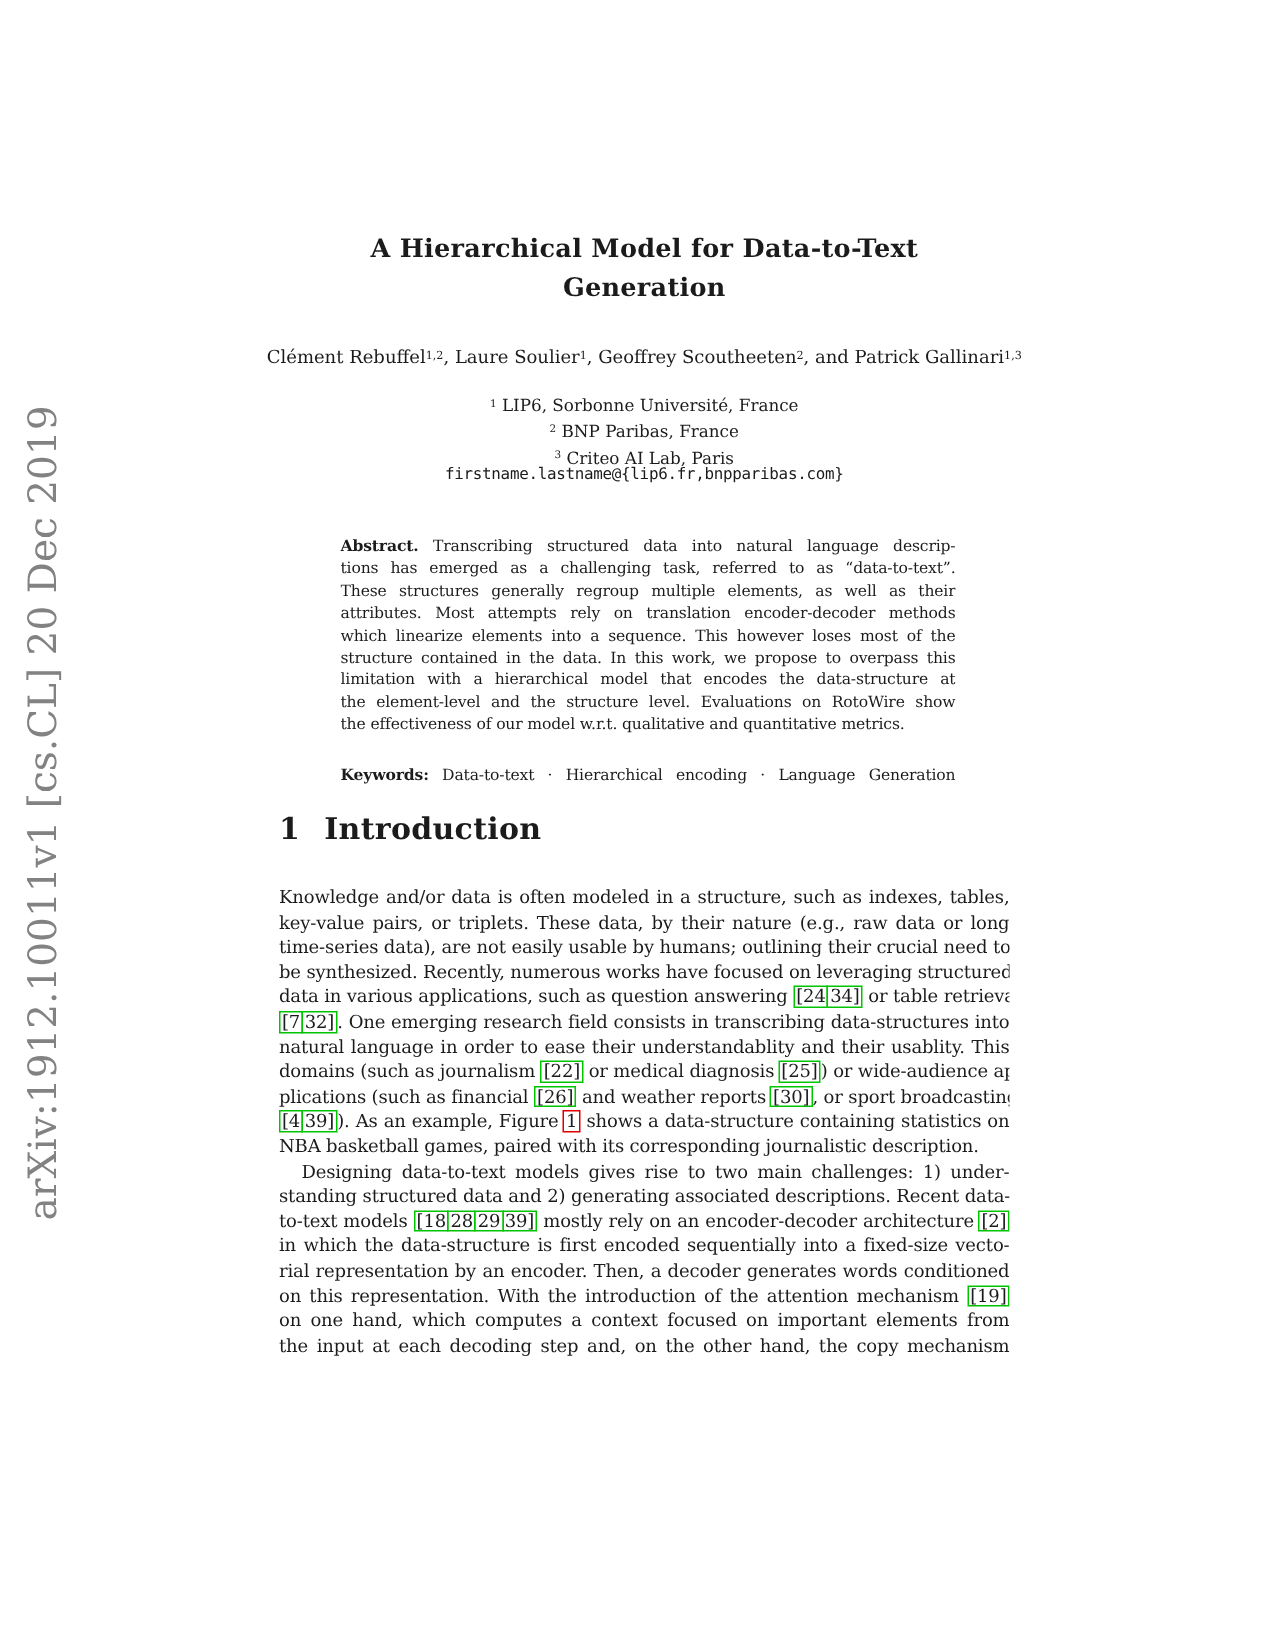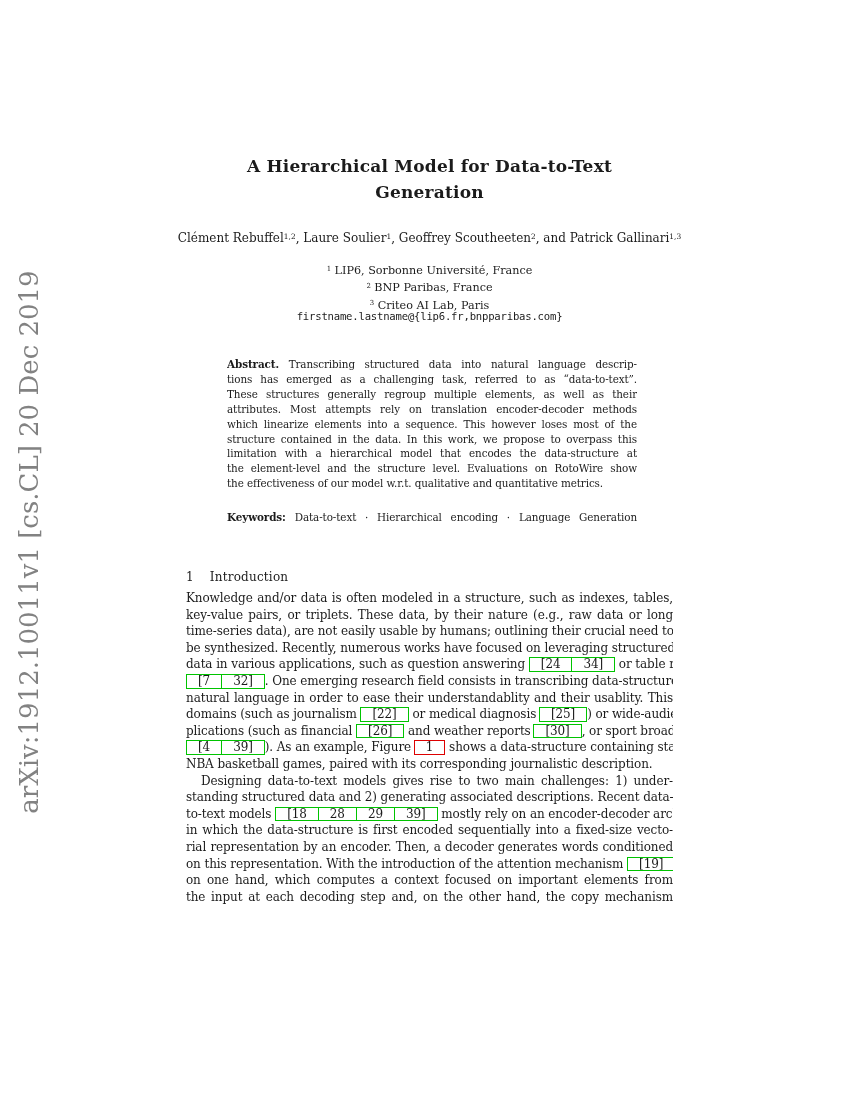--- a/index.html
+++ b/index.html
@@ -60,39 +60,39 @@
     font-size: 10.4px; line-height: 14.9px;
     letter-spacing: -0.1px;
   }
   .keywords {
     position: absolute; top: 511px; left: 41px; width: 410px;
     font-size: 10.4px; letter-spacing: -0.1px;
   }
   .keywords .line { text-align: justify; text-align-last: justify; }
 
   .section-heading {
-    position: absolute; top: 570px; left: 0;
-    font-size: 12px; font-weight: normal; letter-spacing: 0.2px;
+    position: absolute; top: 540px; left: 0;
+    font-size: 20px; font-weight: bold; letter-spacing: 0.2px;
   }
   .section-heading .sec-num { display: inline-block; margin-right: 16px; }
 
   .bodytext {
     position: absolute; top: 590px; left: 0; width: 487px;
     font-size: 12px; line-height: 16.6px;
     letter-spacing: -0.1px;
   }
 
   .line { text-align: justify; text-align-last: justify; overflow: hidden; white-space: nowrap; }
   .line.nojust { text-align-last: left; }
   .line.indent { text-indent: 15px; }
 
   .refbox {
     display: inline-block;
     border: 1px solid;
-    padding: 0 11px;
+    padding: 0 1px;
     line-height: 1.05;
     white-space: nowrap;
   }
   .refbox.cite   { border-color: var(--cite-green, #00c400); }
   .refbox.figref { border-color: var(--fig-red, #dd0000); }
   .refbox + .refbox { margin-left: -1px; }
 
   b { font-weight: bold; }
 </style>
 </head>

